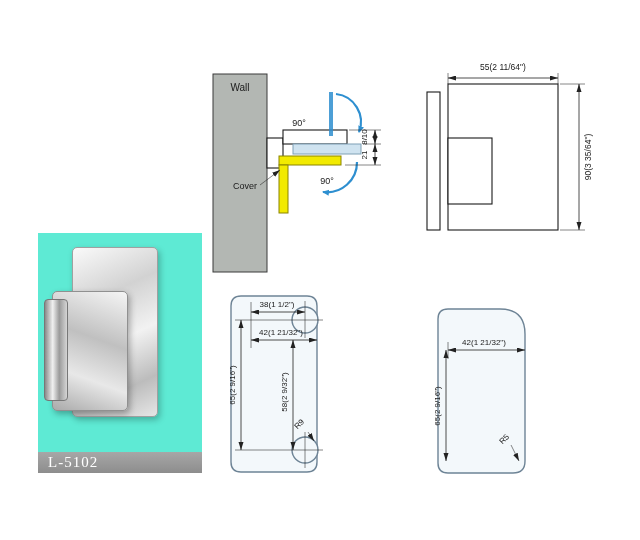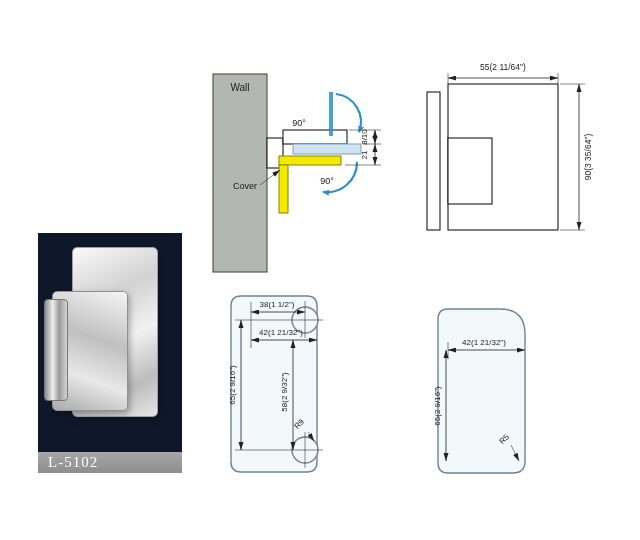--- a/index.html
+++ b/index.html
@@ -1,21 +1,21 @@
 <!DOCTYPE html>
 <html><head>
 <meta charset="utf-8">
 <style>
   html,body{margin:0;padding:0;background:#ffffff;}
   .canvas{position:relative;width:640px;height:540px;background:#ffffff;overflow:hidden;
           font-family:"Liberation Sans",sans-serif;}
   .abs{position:absolute;}
 
   
-  .photo{position:absolute;left:38px;top:233px;width:144px;height:240px;background:#0f172a;}
+  .photo{position:absolute;left:38px;top:233px;width:164px;height:240px;background:#5eead4;}
   .plate-back{position:absolute;left:34px;top:14px;width:84px;height:168px;border-radius:5px;
     background:linear-gradient(155deg,#fafafa,#d2d2d2 30%,#f2f2f2 55%,#bcbcbc 80%,#e6e6e6);
     border:1px solid #a0a0a0;box-shadow:2px 3px 6px rgba(0,0,0,.25);}
   .plate-front{position:absolute;left:14px;top:58px;width:74px;height:118px;border-radius:5px;
     background:linear-gradient(200deg,#f5f5f5,#c0c0c0 40%,#e8e8e8 70%,#aaaaaa);
     border:1px solid #909090;box-shadow:2px 3px 6px rgba(0,0,0,.3);}
   .knuckle{position:absolute;left:6px;top:66px;width:22px;height:100px;border-radius:4px;
     background:linear-gradient(90deg,#8a8a8a,#f0f0f0 35%,#9a9a9a 65%,#d5d5d5);
     border:1px solid #777777;}
   .model-bar{position:absolute;left:0;bottom:0;width:100%;height:21px;

